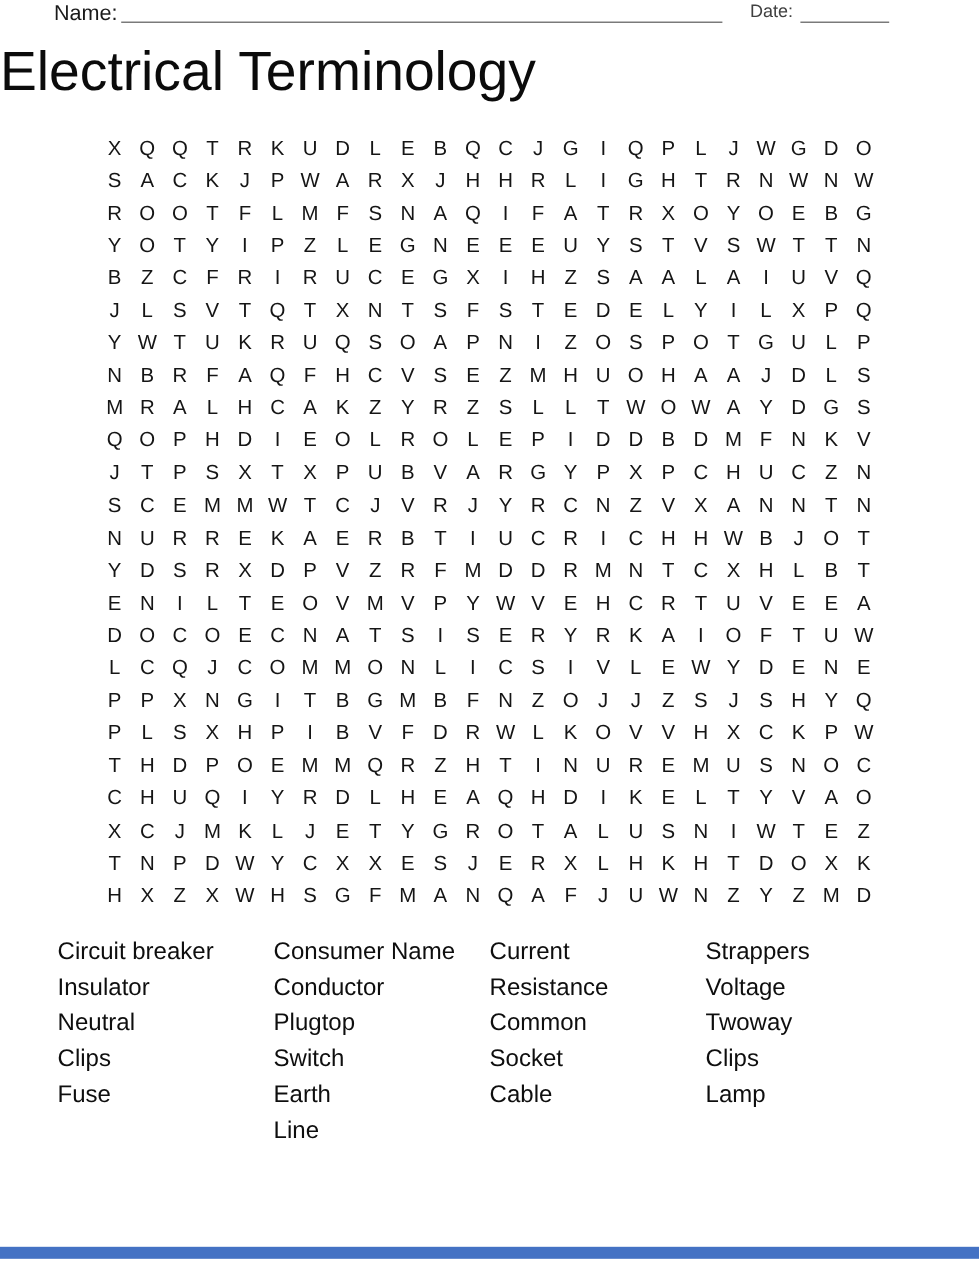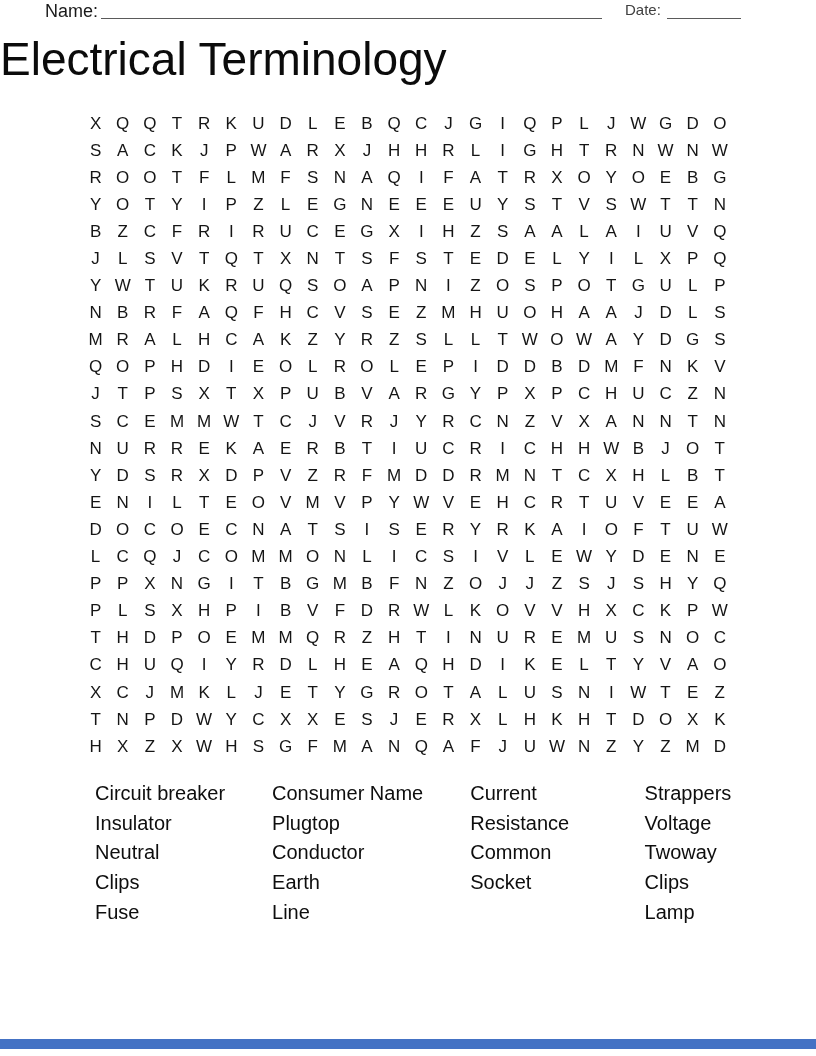--- a/index.html
+++ b/index.html
@@ -52,21 +52,21 @@
     font-size: 17px;
     font-weight: 500;
     color: #151515;
   }
   
   .word-list {
     position: absolute; left: 48px; top: 779px;
     width: 724px;
     display: flex;
   }
-  .word-col { width: 180px; margin-left: 47px; }
+  .word-col { width: 180px; }
   .word {
     font-size: 20px;
     line-height: 29.7px;
     color: #0e0e0e;
     white-space: nowrap;
   }
   
   .footer-bar {
     position: absolute; left: 0; top: 1039px;
     width: 816px; height: 10px;
@@ -667,30 +667,32 @@
   <div class="word-list">
       <div class="word-col">
         <div class="word">Circuit breaker</div>
         <div class="word">Insulator</div>
         <div class="word">Neutral</div>
         <div class="word">Clips</div>
         <div class="word">Fuse</div>
       </div>
       <div class="word-col">
         <div class="word">Consumer Name</div>
+        <div class="word">Conductor</div>
         <div class="word">Plugtop</div>
-        <div class="word">Conductor</div>
+        <div class="word">Switch</div>
         <div class="word">Earth</div>
         <div class="word">Line</div>
       </div>
       <div class="word-col">
         <div class="word">Current</div>
         <div class="word">Resistance</div>
         <div class="word">Common</div>
         <div class="word">Socket</div>
+        <div class="word">Cable</div>
       </div>
       <div class="word-col">
         <div class="word">Strappers</div>
         <div class="word">Voltage</div>
         <div class="word">Twoway</div>
         <div class="word">Clips</div>
         <div class="word">Lamp</div>
       </div>
     </div>
 

